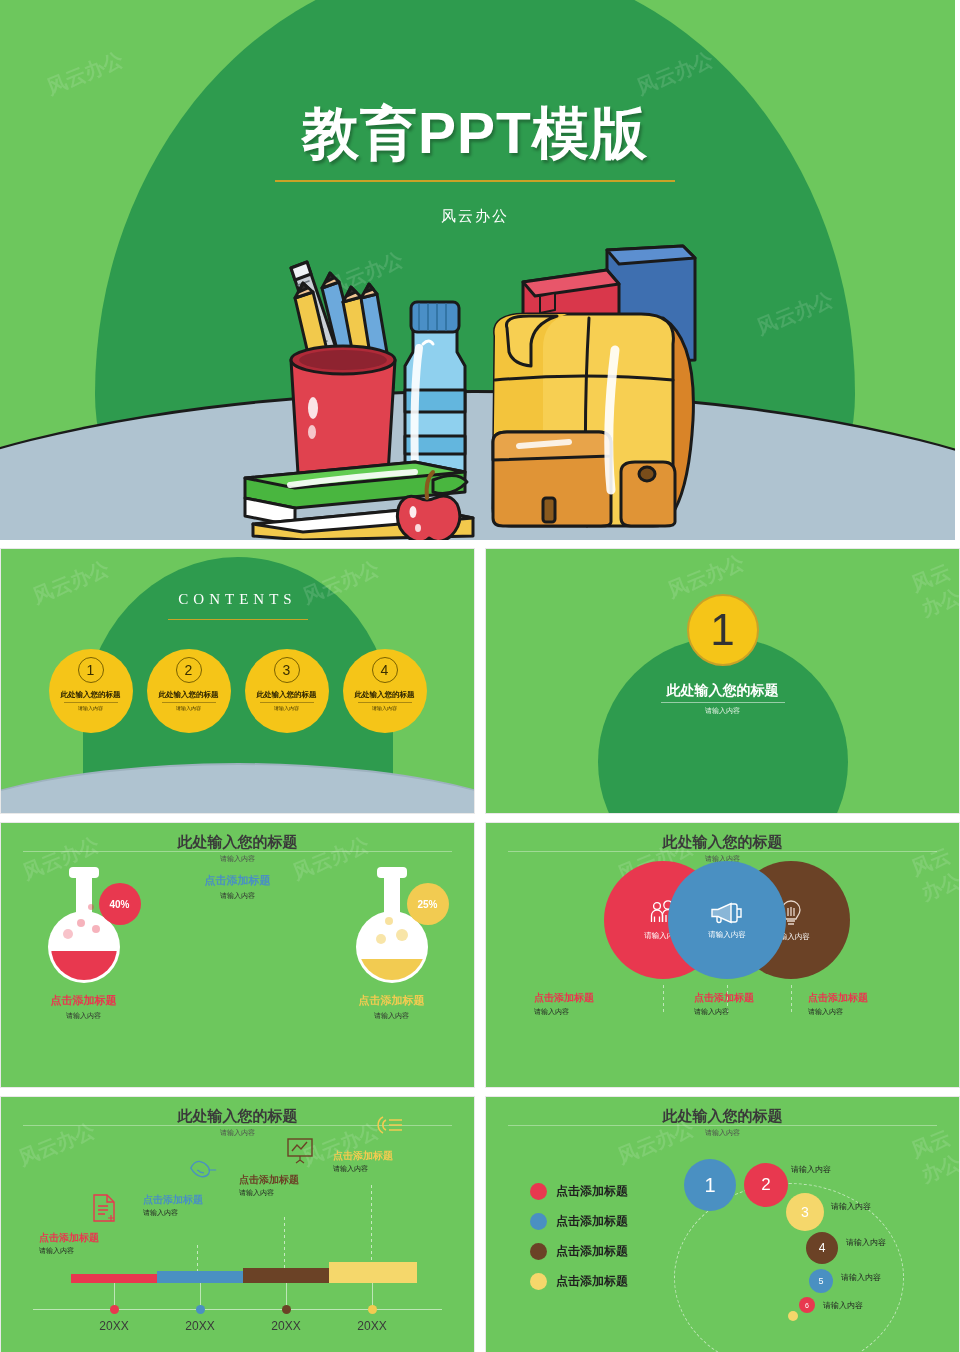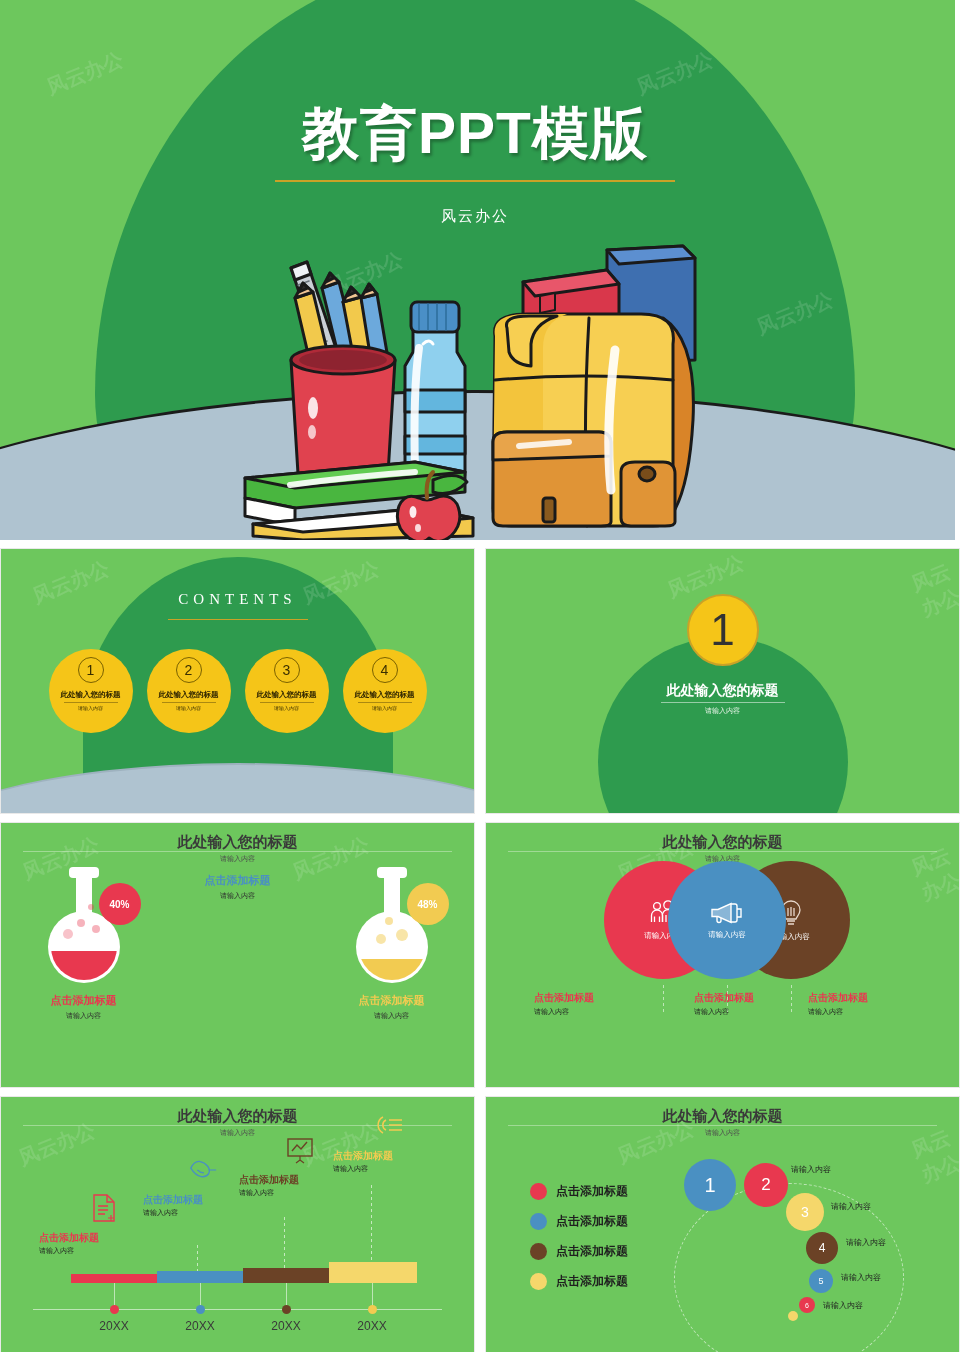--- a/index.html
+++ b/index.html
@@ -422,21 +422,21 @@
             <rect x="47" y="10" width="16" height="42" fill="#ffffff"></rect>
             <circle cx="55" cy="82" r="36" fill="#ffffff"></circle>
             <circle cx="55" cy="82" r="33" fill="#ffffff"></circle>
             <g clip-path="url(#bulb3)">
                 <rect x="18" y="94" width="74" height="40" fill="#F2CB51"></rect>
               </g>
             <circle cx="52" cy="56" r="4" fill="#F2CB51" opacity=".55"></circle>
             <circle cx="44" cy="74" r="5" fill="#F2CB51" opacity=".5"></circle>
             <circle cx="65" cy="70" r="6" fill="#F2CB51" opacity=".5"></circle>
           </svg>
-          <div class="fl-badge" style="background:#F2CB51">48%</div>
+          <div class="fl-badge" style="background:#F2CB51">25%</div>
         </div>
         <div class="fl-bt" style="color:#F2CB51">点击添加标题</div>
         <div class="fl-bs">请输入内容</div>
       </div>
     </div>
   </div>
 
   <div class="slide">
     <div class="s-title">此处输入您的标题</div>
     <div class="s-rule"></div>

